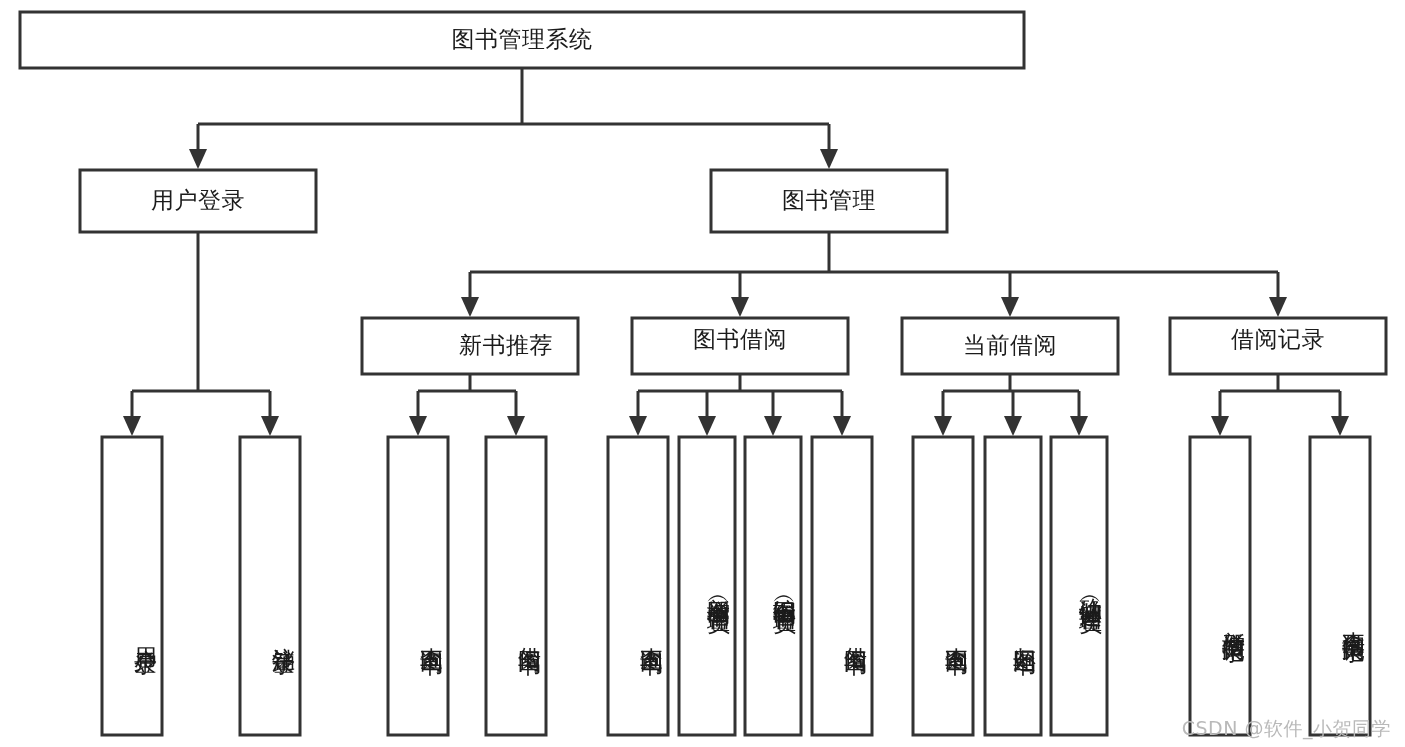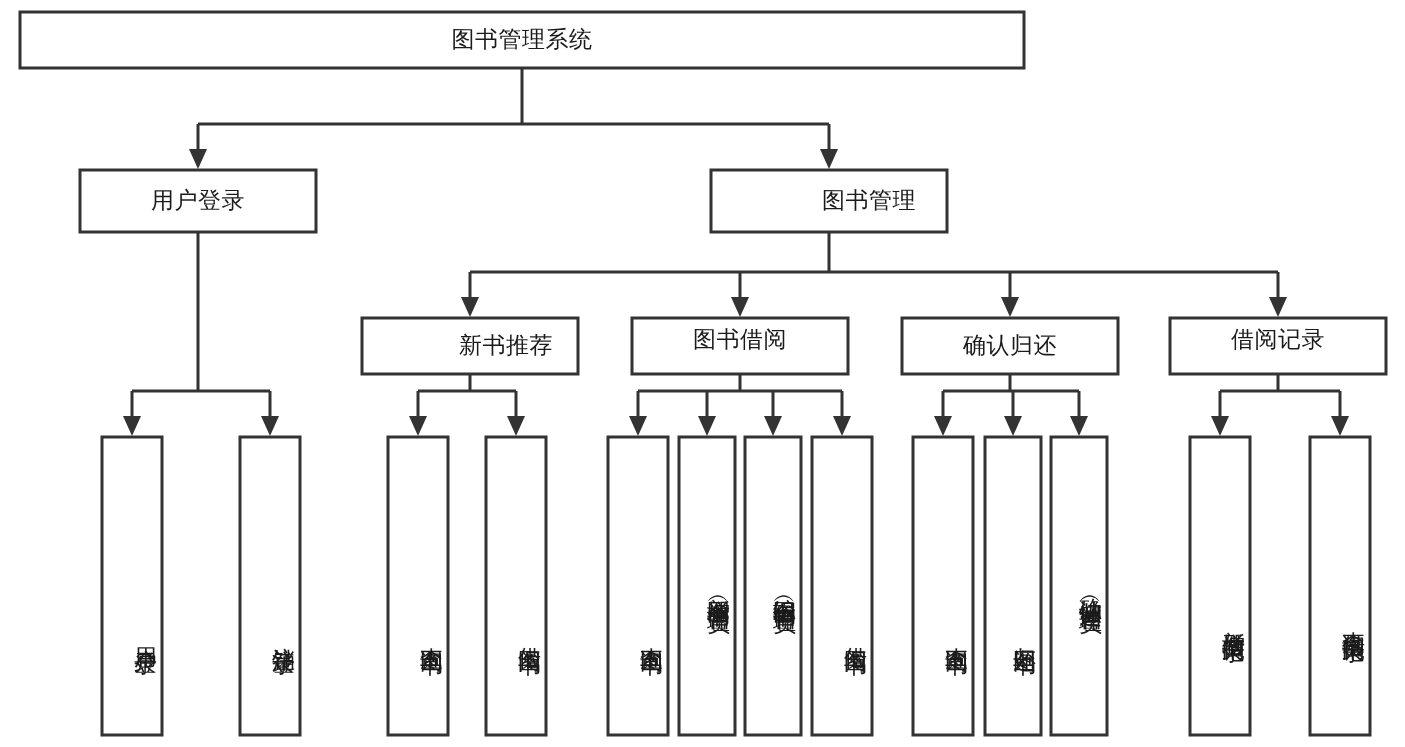--- a/index.html
+++ b/index.html
@@ -151,32 +151,33 @@
       <rect x="812" y="437" width="60" height="298" class="node-rect"></rect>
       <rect x="913" y="437" width="60" height="298" class="node-rect"></rect>
       <rect x="985" y="437" width="56" height="298" class="node-rect"></rect>
       <rect x="1051" y="437" width="56" height="298" class="node-rect"></rect>
       <rect x="1190" y="437" width="60" height="298" class="node-rect"></rect>
       <rect x="1310" y="437" width="60" height="298" class="node-rect"></rect>
     </svg>
   <div id="label-layer">
       <div class="node-label horiz" style="left: 20px; top: 12px; width: 1004px; height: 56px;">图书管理系统</div>
       <div class="node-label horiz" style="left: 80px; top: 170px; width: 236px; height: 62px;">用户登录</div>
-      <div class="node-label horiz" style="left: 711px; top: 170px; width: 236px; height: 62px; padding-left: 40px;">图书管理</div>
+      <div class="node-label horiz" style="left: 711px; top: 170px; width: 236px; height: 62px;">图书管理</div>
       <div class="node-label horiz" style="left: 362px; top: 318px; width: 216px; height: 56px; padding-left: 36px;">新书推荐</div>
       <div class="node-label horiz" style="left: 632px; top: 318px; width: 216px; height: 44px;">图书借阅</div>
-      <div class="node-label horiz" style="left: 902px; top: 318px; width: 216px; height: 56px;">确认归还</div>
+      <div class="node-label horiz" style="left: 902px; top: 318px; width: 216px; height: 56px;">当前借阅</div>
       <div class="node-label horiz" style="left: 1170px; top: 318px; width: 216px; height: 44px;">借阅记录</div>
       <div class="node-label vert" style="left: 102px; top: 437px; width: 60px; height: 298px; padding-top: 93px; box-sizing: border-box;">用户登录</div>
       <div class="node-label vert" style="left: 240px; top: 437px; width: 60px; height: 298px; padding-top: 93px; box-sizing: border-box;">注销登录</div>
       <div class="node-label vert" style="left: 388px; top: 437px; width: 60px; height: 298px; padding-top: 93px; box-sizing: border-box;">查询图书</div>
       <div class="node-label vert" style="left: 486px; top: 437px; width: 60px; height: 298px; padding-top: 93px; box-sizing: border-box;">借阅图书</div>
       <div class="node-label vert" style="left: 608px; top: 437px; width: 60px; height: 298px; padding-top: 93px; box-sizing: border-box;">查询图书</div>
       <div class="node-label vert" style="left: 679px; top: 437px; width: 56px; height: 298px; padding-top: 6px; box-sizing: border-box;">新增图书（管理员）</div>
       <div class="node-label vert" style="left: 745px; top: 437px; width: 56px; height: 298px; padding-top: 6px; box-sizing: border-box;">编辑图书（管理员）</div>
       <div class="node-label vert" style="left: 812px; top: 437px; width: 60px; height: 298px; padding-top: 93px; box-sizing: border-box;">借阅图书</div>
       <div class="node-label vert" style="left: 913px; top: 437px; width: 60px; height: 298px; padding-top: 93px; box-sizing: border-box;">查询图书</div>
       <div class="node-label vert" style="left: 985px; top: 437px; width: 56px; height: 298px; padding-top: 93px; box-sizing: border-box;">归还图书</div>
       <div class="node-label vert" style="left: 1051px; top: 437px; width: 56px; height: 298px; padding-top: 6px; box-sizing: border-box;">确认归还（管理员）</div>
       <div class="node-label vert" style="left: 1190px; top: 437px; width: 60px; height: 298px; padding-top: 65px; box-sizing: border-box;">新增借阅记录</div>
       <div class="node-label vert" style="left: 1310px; top: 437px; width: 60px; height: 298px; padding-top: 65px; box-sizing: border-box;">查询借阅记录</div>
     </div>
+  <div class="watermark">CSDN @软件_小贺同学</div>
 </div>
 
 </body></html>

